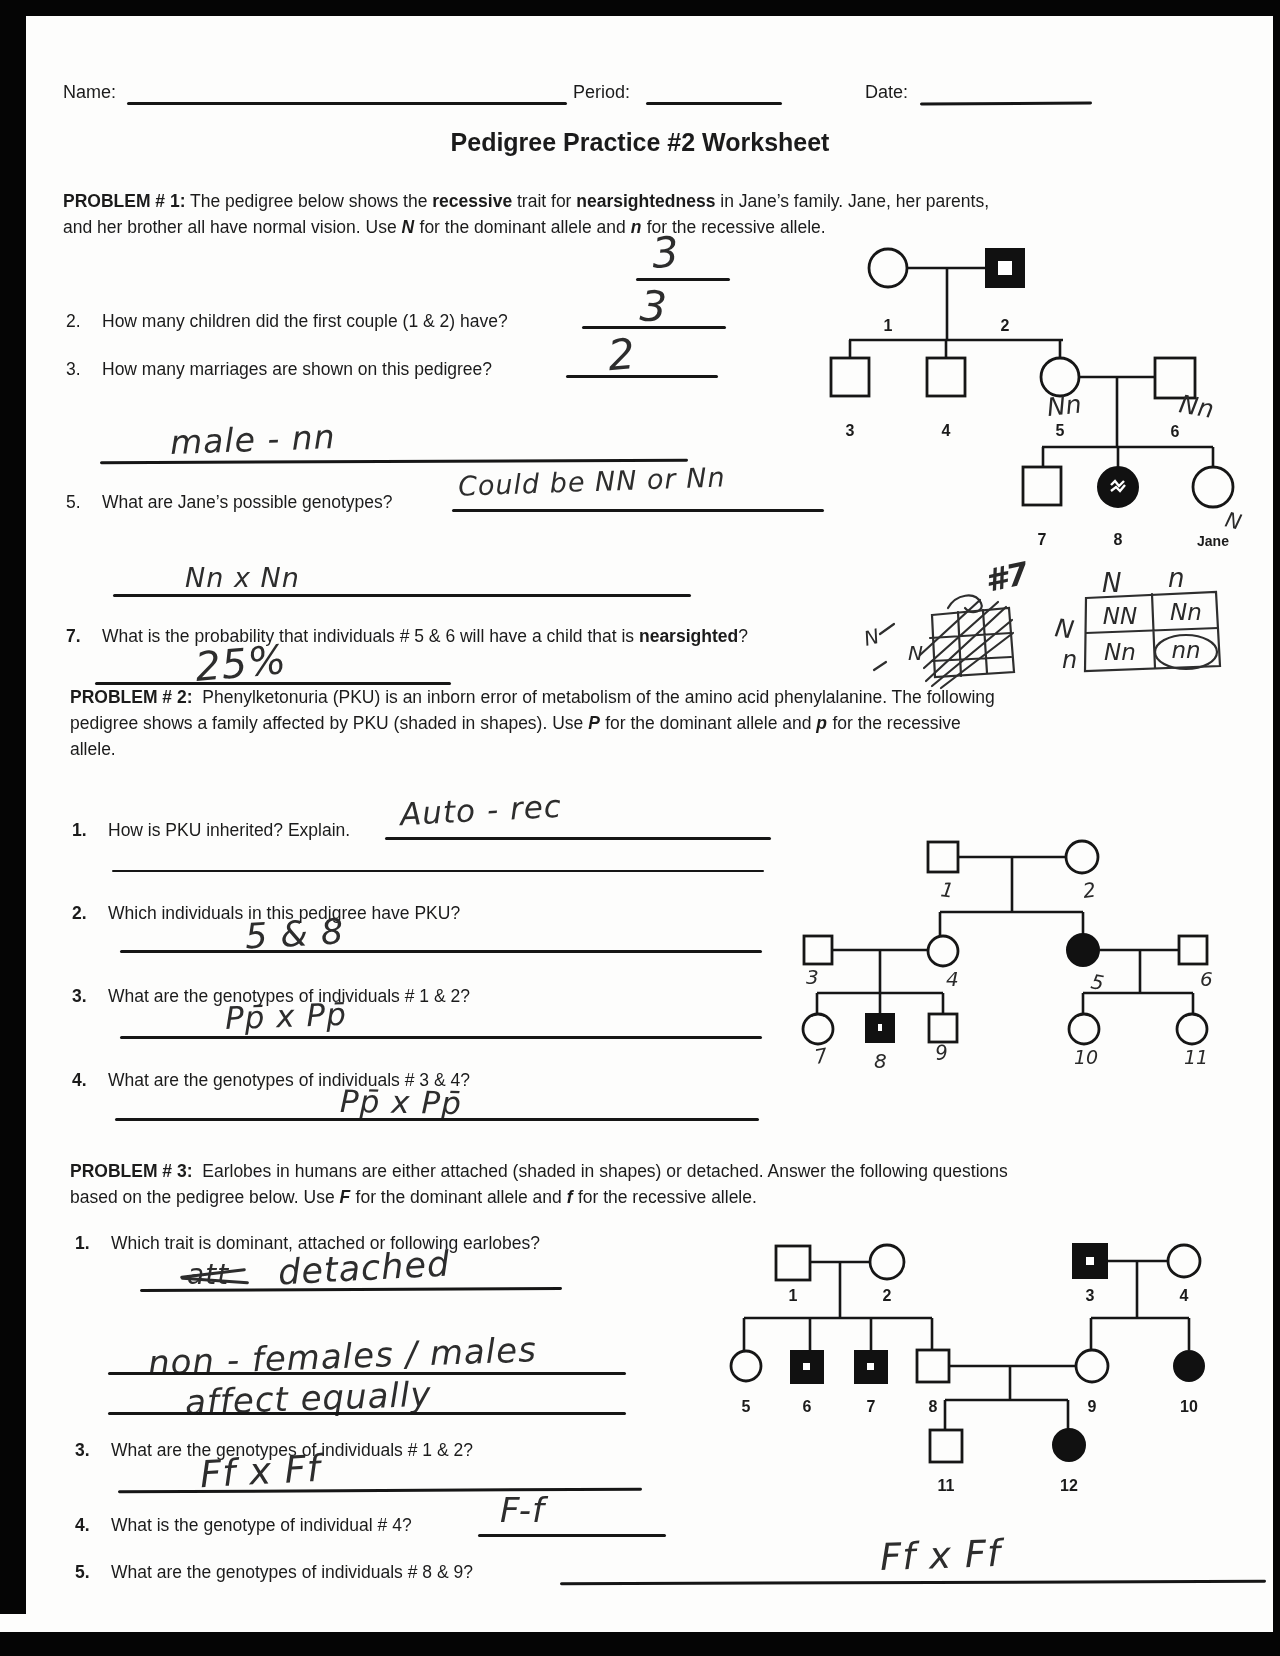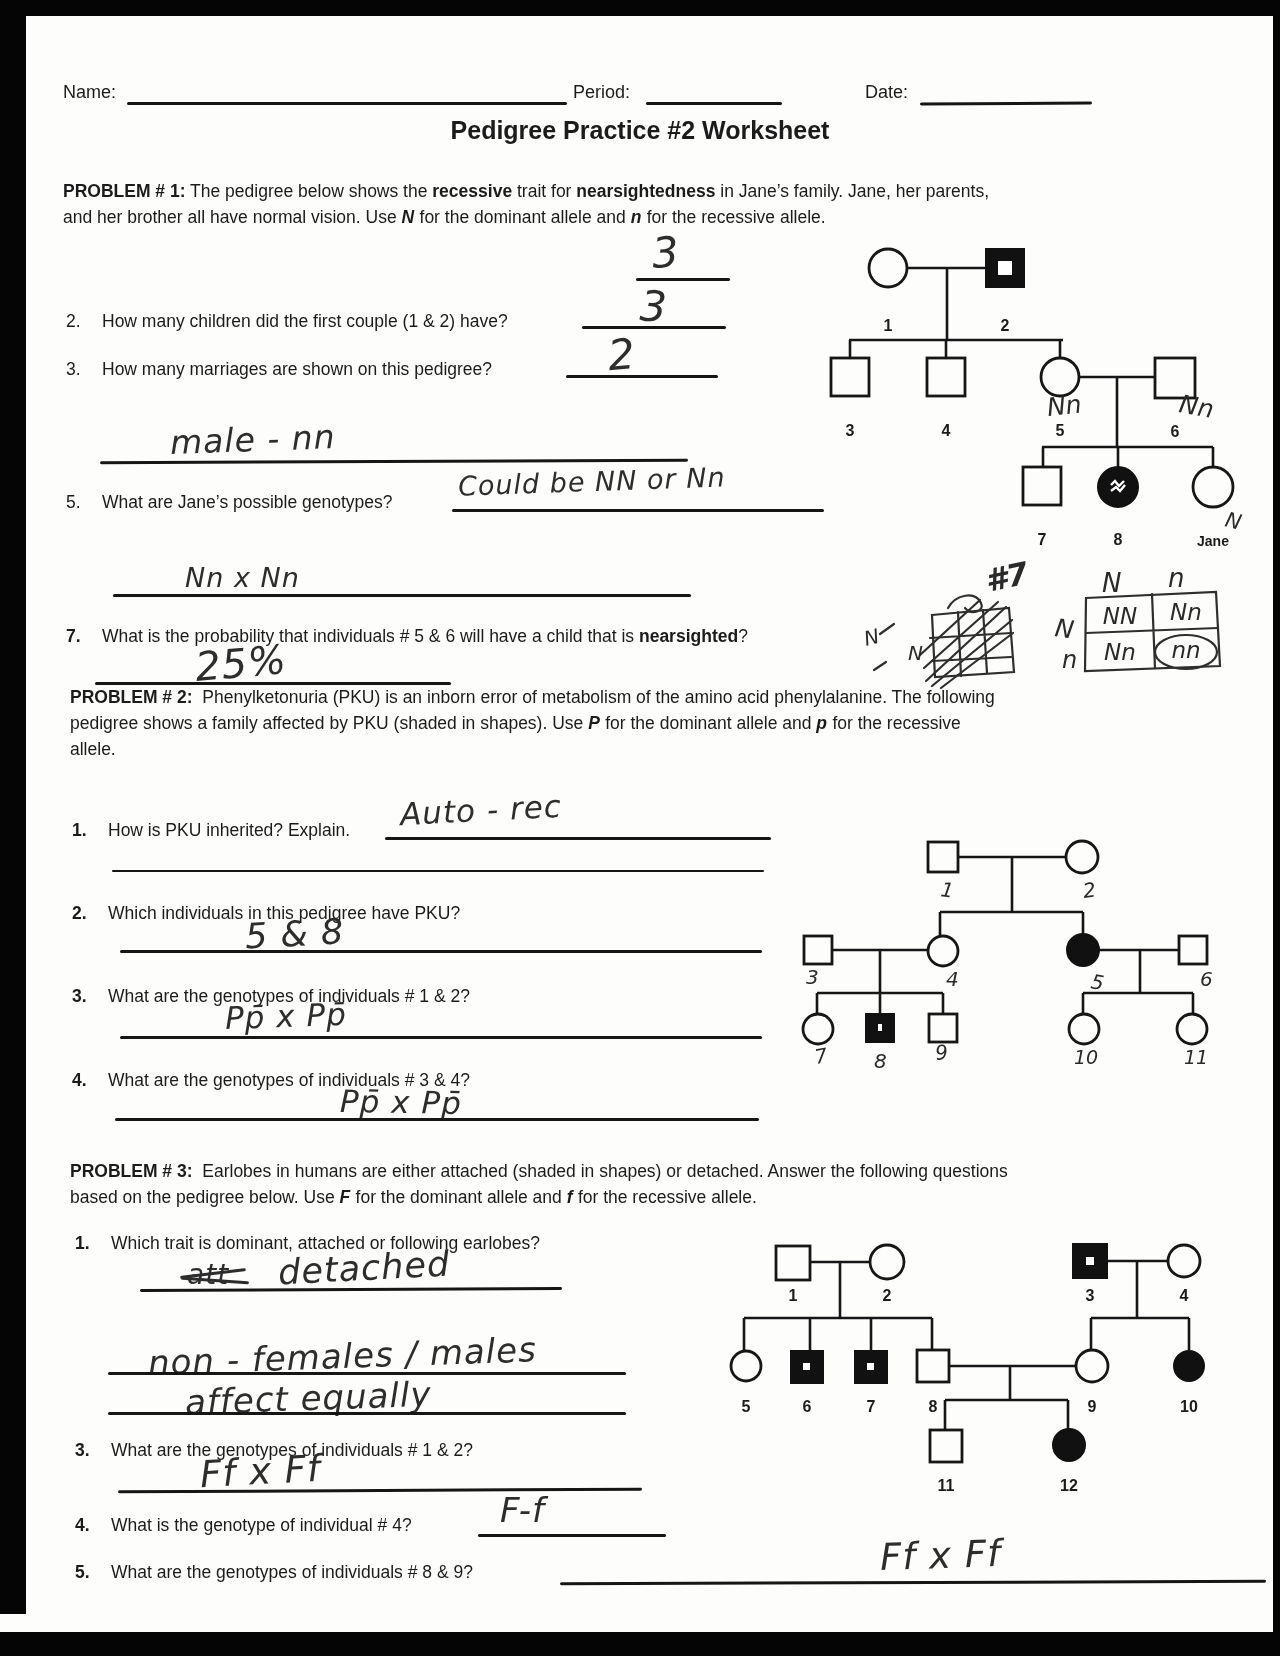--- a/index.html
+++ b/index.html
@@ -40,23 +40,23 @@
   <div class="bar" style="left:0;top:1632px;width:1280px;height:24px"></div>
   <div class="bar" style="left:1273px;top:0;width:7px;height:1656px"></div>
 
   <div class="lbl" style="left:63px;top:82px">Name:</div>
   <div class="ul" style="left:127px;top:102px;width:440px"></div>
   <div class="lbl" style="left:573px;top:82px">Period:</div>
   <div class="ul" style="left:646px;top:102px;width:136px"></div>
   <div class="lbl" style="left:865px;top:82px">Date:</div>
   <div class="ul" style="left:920px;top:102px;width:172px;transform:rotate(-.3deg)"></div>
 
-  <div class="title" style="top:116px">Pedigree Practice #2 Worksheet</div>
-
-  <div class="para" style="left:63px;top:178px">
+  <div class="title" style="top:128px">Pedigree Practice #2 Worksheet</div>
+
+  <div class="para" style="left:63px;top:188px">
     <b>PROBLEM # 1:</b><span>  The pedigree below shows the </span><b>recessive</b><span> trait for </span><b>nearsightedness</b><span> in Jane’s family.  Jane, her parents,</span><br>
     <span>and her brother all have normal vision.  Use </span><b><i>N</i></b><span> for the dominant allele and </span><b><i>n</i></b><span> for the recessive allele.</span>
   </div>
 
   <div class="hw" style="left:652px;top:228px;font-size:42px;transform:rotate(-4deg)">3</div>
   <div class="ul" style="left:636px;top:278px;width:94px"></div>
 
   <div class="q" style="left:66px;top:311px"><span class="qn r">2.</span><span>How many children did the first couple (1 &amp; 2) have?</span></div>
   <div class="hw" style="left:640px;top:282px;font-size:42px;transform:rotate(3deg)">3</div>
   <div class="ul" style="left:582px;top:326px;width:144px"></div>

